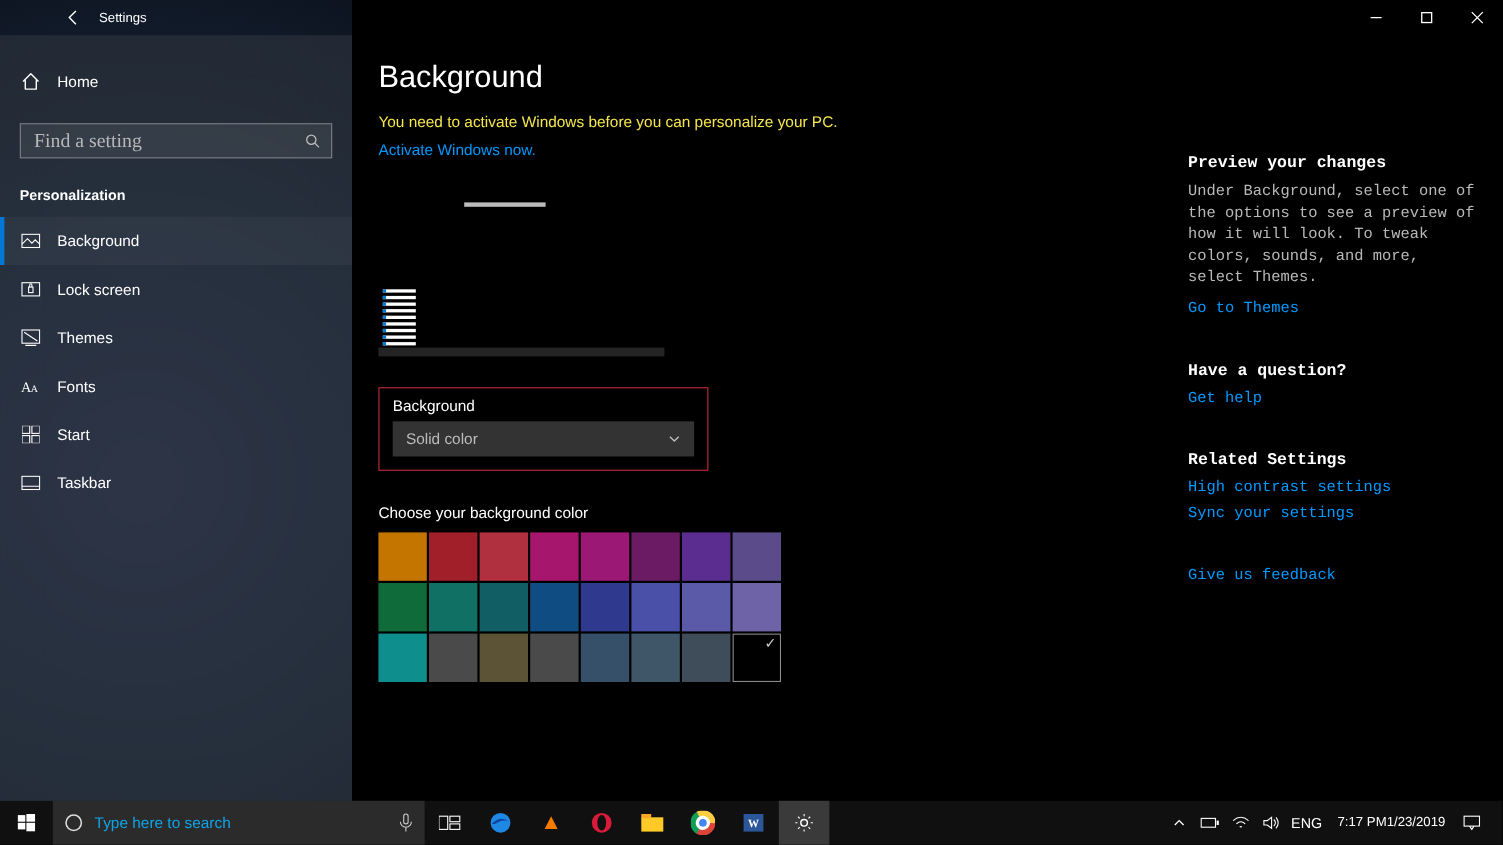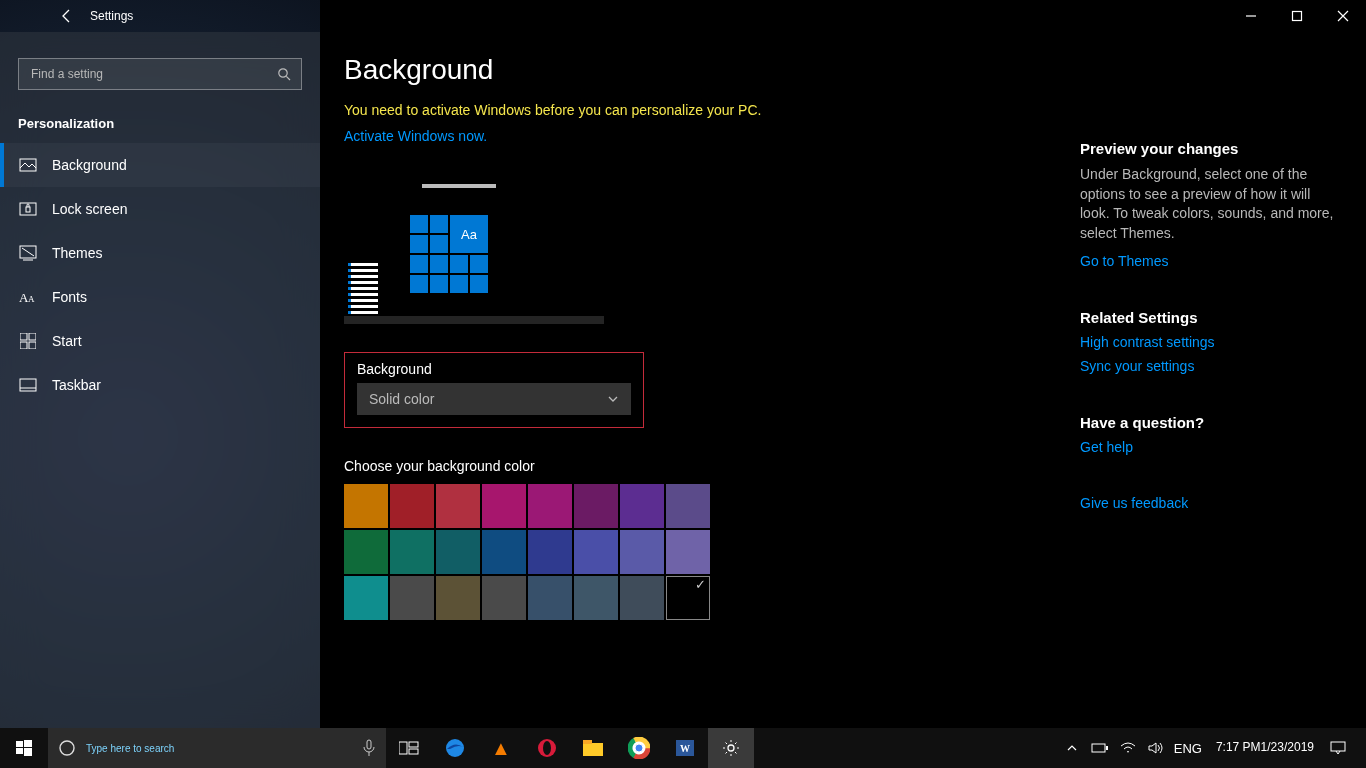--- a/index.html
+++ b/index.html
@@ -86,21 +86,21 @@
     height:32px;
     background: var(--search-bg);
     border:1px solid rgba(255,255,255,0.35);
     display:flex; align-items:center;
     padding: 0 10px;
     font-size:14px;
     color: var(--fg-dim);
   }
   .search input {
     flex:1; background:transparent; border:none; outline:none;
-    color: var(--fg); font-size:12px;
+    color: var(--fg); font-size:18px;font-family:Liberation Serif, serif;
   }
   .search input::placeholder { color: var(--fg-dim); }
 
   .category {
     font-size:13px; font-weight:600;
     color: var(--fg);
     padding: 8px 18px 12px 18px;
   }
 
   
@@ -204,20 +204,21 @@
   .swatch.selected::after {
     content:"✓"; position:absolute; right:3px; top:0;
     font-size:13px; color:#ccc;
   }
 
   
   .side {
     flex:1;
     padding: 108px 24px 0 20px;
     font-size:14px;
+    font-family:Liberation Mono, monospace;
   }
   .side h3 {
     font-size:15px; font-weight:600;
     margin: 0 0 8px 0;
     color: var(--fg);
   }
   .side p {
     color: var(--fg-dim);
     margin:0 0 10px 0;
     line-height:1.4;
@@ -238,21 +239,21 @@
     width:48px; display:flex; align-items:center; justify-content:center; cursor:pointer;
   }
   .taskbar .cortana {
     flex: 0 0 338px;
     background: var(--cortana-bg);
     display:flex; align-items:center;
     padding: 0 10px;
     gap:10px;
     cursor:text;
   }
-  .taskbar .cortana .placeholder { color:#7dd3fc; font-size:10px; flex:1; }
+  .taskbar .cortana .placeholder { color:#0ea5e9; font-size:14px; flex:1; }
   .taskbar .tbitems { display:flex; align-items:center; }
   .taskbar .tbicon {
     width:46px; height:40px;
     display:flex; align-items:center; justify-content:center;
     cursor:pointer;
   }
   .taskbar .tray {
     margin-left:auto;
     display:flex; align-items:center; gap:8px;
     padding-right:4px;
@@ -305,20 +306,28 @@
       <svg width="14" height="14" viewBox="0 0 14 14">
           <path d="M2 2 L12 12 M12 2 L2 12" stroke="#fff" stroke-width="1.2"></path>
         </svg>
     </div>
   </div>
 </div>
 
 <div class="app">
 
   <div class="sidebar">
+    <div class="home-row">
+      <span class="icon">
+        <svg width="18" height="18" viewBox="0 0 18 18">
+            <path d="M2 9 L9 2 L16 9 M4 8 V16 H14 V8" stroke="#fff" stroke-width="1.3" fill="none" stroke-linejoin="round"></path>
+          </svg>
+      </span>
+      <span>Home</span>
+    </div>
 
     <div class="search">
       <input placeholder="Find a setting" style="">
       <span>
         <svg width="14" height="14" viewBox="0 0 14 14">
             <circle cx="6" cy="6" r="4.2" stroke="#bbb" fill="none" stroke-width="1.2"></circle>
             <line x1="9.3" y1="9.3" x2="13" y2="13" stroke="#bbb" stroke-width="1.2"></line>
           </svg>
       </span>
     </div>
@@ -398,35 +407,20 @@
         <div class="sidebar-mock">
           <span></span>
             <span></span>
             <span></span>
             <span></span>
             <span></span>
             <span></span>
             <span></span>
             <span></span>
             <span></span>
-        </div>
-        <div class="tiles">
-          <div></div>
-            <div></div>
-          <div class="big">Aa</div>
-          <div></div>
-            <div></div>
-          <div></div>
-            <div></div>
-            <div></div>
-            <div></div>
-          <div></div>
-            <div></div>
-            <div></div>
-            <div></div>
         </div>
         <div class="taskbar-mock"></div>
       </div>
 
       <div class="dropdown-block">
         <div class="lbl">Background</div>
         <div class="dropdown">
           <span>Solid color</span>
           <span>
             <svg width="12" height="12" viewBox="0 0 12 12">
@@ -465,27 +459,27 @@
         </div>
     </div>
 
     <div class="side">
       <div class="group">
         <h3>Preview your changes</h3>
         <p>Under Background, select one of the options to see a preview of how it will look. To tweak colors, sounds, and more, select Themes.</p>
         <span class="link">Go to Themes</span>
       </div>
       <div class="group">
+        <h3>Have a question?</h3>
+        <span class="link">Get help</span>
+      </div>
+      <div class="group">
         <h3>Related Settings</h3>
         <span class="link block">High contrast settings</span>
         <span class="link block">Sync your settings</span>
-      </div>
-      <div class="group">
-        <h3>Have a question?</h3>
-        <span class="link">Get help</span>
       </div>
       <div class="group">
         <span class="link">Give us feedback</span>
       </div>
     </div>
   </div>
 </div>
 
 <div class="taskbar">
   <div class="start">

